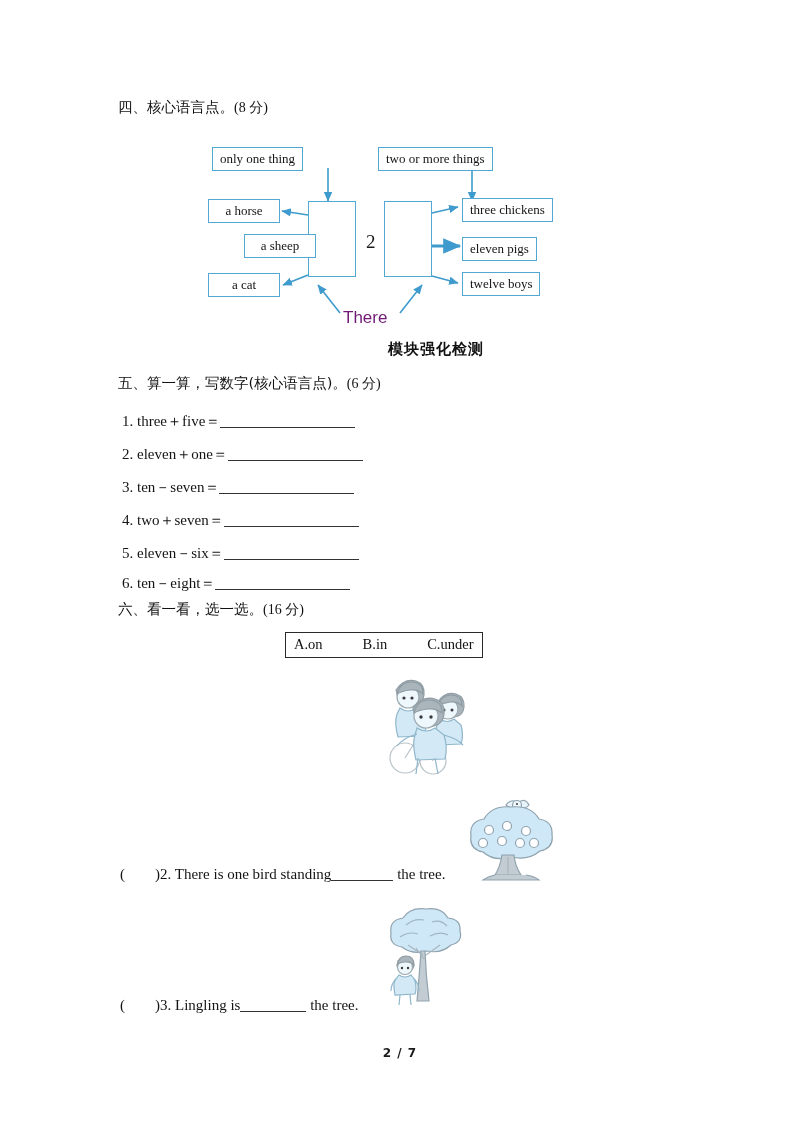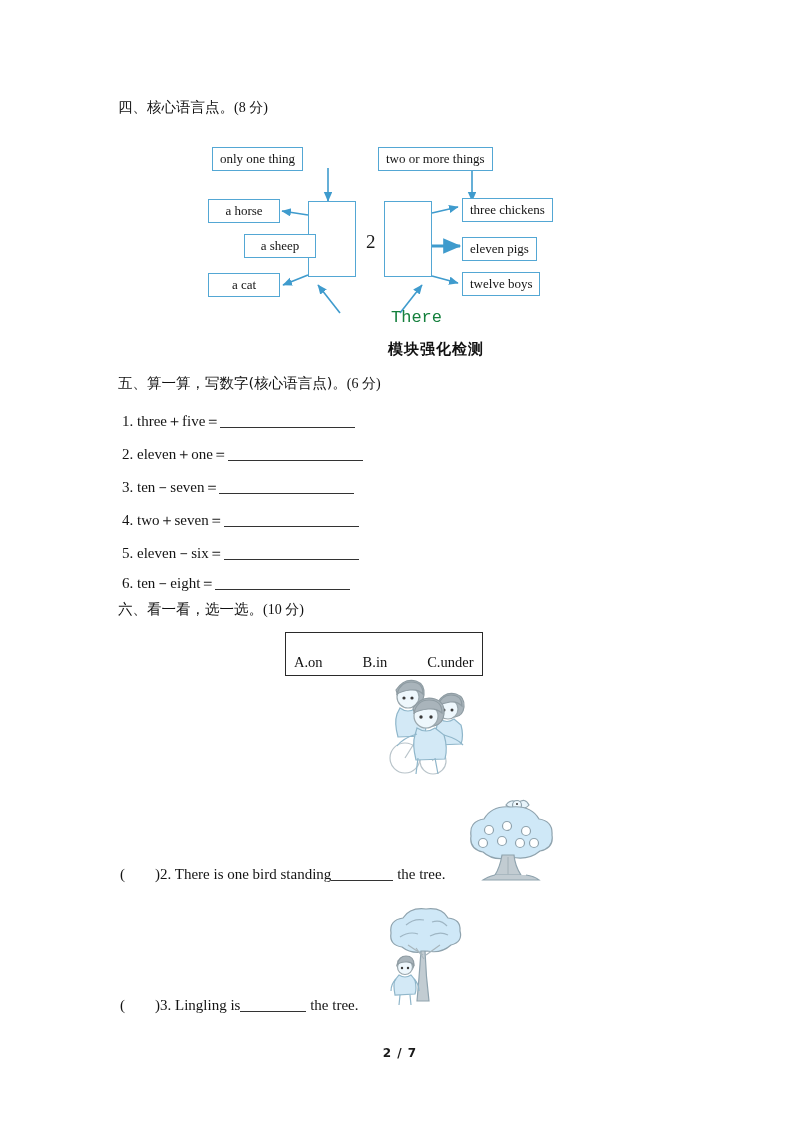--- a/index.html
+++ b/index.html
@@ -78,24 +78,23 @@
     background: #ffffff;
   }
   .box-num {
     position: absolute;
     font-family: "Liberation Serif", serif;
     font-size: 19px;
     color: #1a1a1a;
   }
   .there-label {
     position: absolute;
-    font-family: Liberation Mono, monospace;
+    font-family: Liberation Sans, sans-serif;
     font-size: 17px;
-    color: #15803d;
-    margin-left: 48px;
+    color: #701a75;
   }
   .diagram svg {
     position: absolute;
     left: 0;
     top: 0;
     overflow: visible;
   }
 
   
   .math-item {
@@ -113,21 +112,21 @@
     vertical-align: -2px;
   }
 
   
   .options-box {
     position: absolute;
     left: 285px;
     top: 632px;
     box-sizing: border-box;
     border: 1.2px solid #2a2a2a;
-    padding: 21px 8px 4px 8px;
+    padding: 3px 8px 4px 8px;
     font-family: "Liberation Serif", serif;
     font-size: 14.5px;
     color: #111;
     white-space: nowrap;
   }
   .options-box .opt { display: inline-block; }
   .options-box .opt + .opt { margin-left: 40px; }
 
   
   .question {
@@ -237,21 +236,21 @@
     <span>4. two＋seven＝</span><span class="blank" style="width:135px;"></span>
   </div>
   <div class="math-item" style="top:544px;">
     <span>5. eleven－six＝</span><span class="blank" style="width:135px;"></span>
   </div>
   <div class="math-item" style="top:574px;">
     <span>6. ten－eight＝</span><span class="blank" style="width:135px;"></span>
   </div>
 
   <div class="section-heading" id="heading-6">
-    <span>六、看一看，选一选。</span><span class="score">(10 分)</span>
+    <span>六、看一看，选一选。</span><span class="score">(16 分)</span>
   </div>
 
   <div class="options-box">
     <span class="opt">A.on</span><span class="opt">B.in</span><span class="opt">C.under</span>
   </div>
 
   <svg class="illus" style="left:378px; top:668px;" width="100" height="108" viewBox="0 0 100 108">
     <g fill="none" stroke="#9aa7ad" stroke-width="1.2">
 
       <circle cx="27" cy="90" r="15" stroke="#b9c4ca"></circle>

